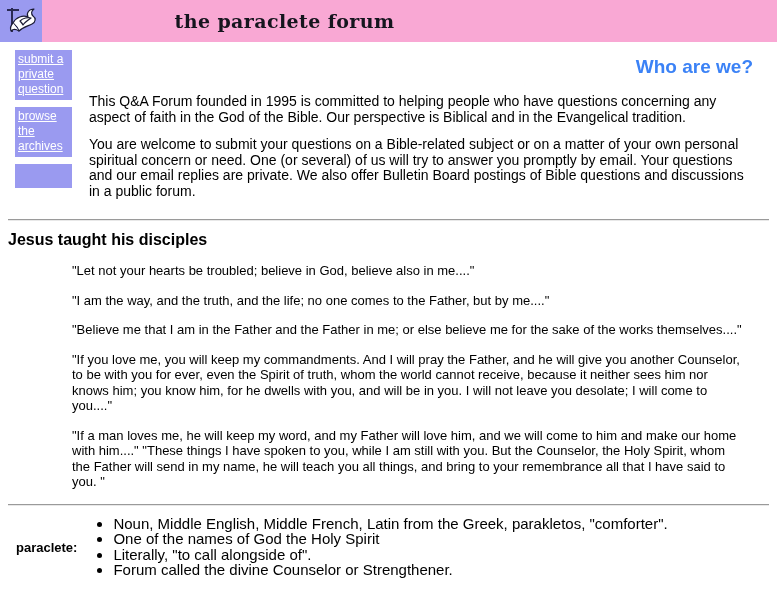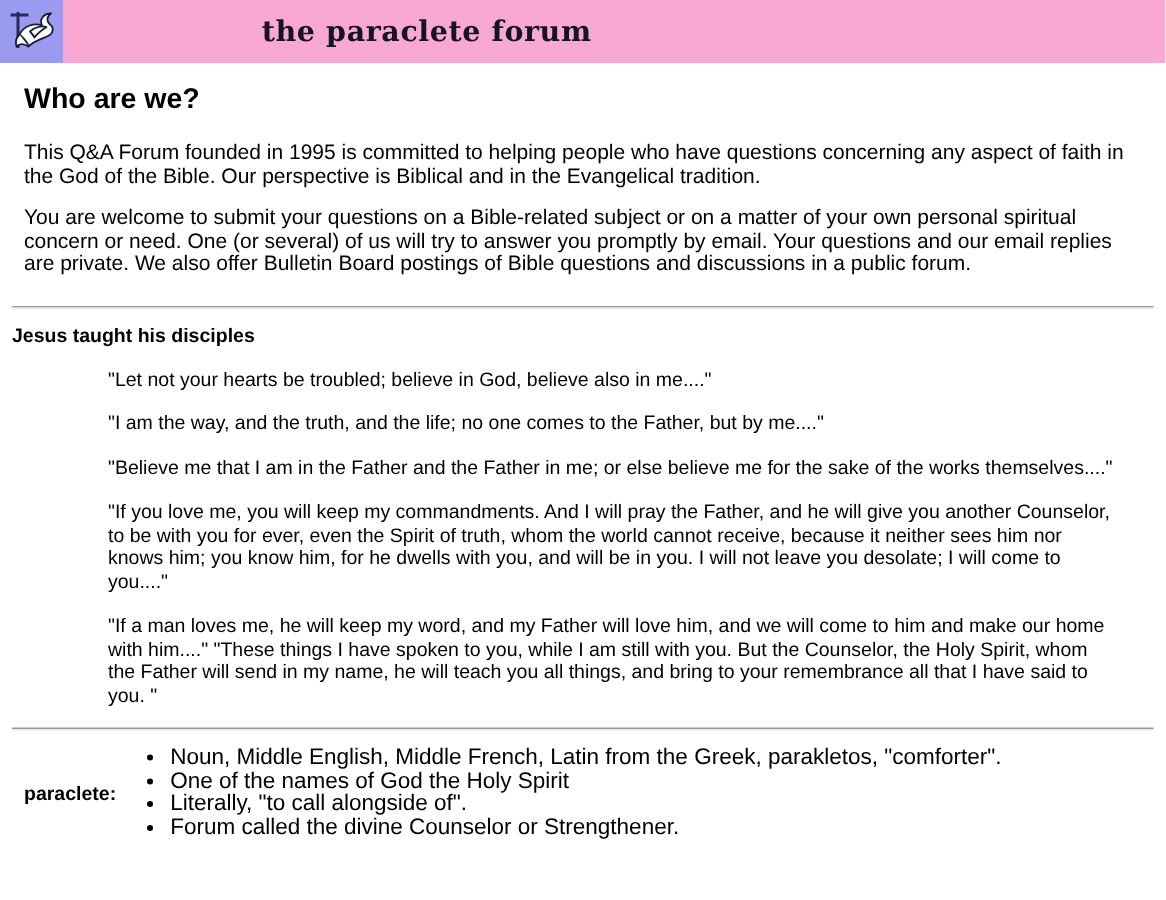--- a/index.html
+++ b/index.html
@@ -71,44 +71,44 @@
     font-size: 12px;
     line-height: 15px;
   }
 
   .content {
     flex: 1;
     padding: 0 24px 0 16px;
     box-sizing: border-box;
   }
   h1.page-heading {
-    color: #000000;
+    color: #3b82f6;
     font-size: 19px;
     font-weight: bold;
-    text-align: left;
+    text-align: right;
     margin: 14px 0 16px 0;
   }
   .content p {
     margin: 0 0 12px 0;
     line-height: 15.5px;
     font-size: 14px;
   }
 
   
   hr.sep {
     border: none;
     border-top: 1px solid #9a9a9a;
     border-bottom: 1px solid #e8e8e8;
     margin: 8px 0 10px 0;
     height: 0;
   }
 
   
   h2.section-heading {
-    font-size: 13px;
+    font-size: 16px;
     font-weight: bold;
     margin: 0 0 14px 0;
   }
   .quotes {
     margin: 0 24px 0 64px;
   }
   .quotes p {
     margin: 0 0 14px 0;
     line-height: 15.5px;
     font-size: 13px;
@@ -162,20 +162,31 @@
 
         <path d="M10 19 C8 21, 7 24, 8 27 C10 25, 13 25, 16 27" fill="#ffffff" stroke="#1a1a33" stroke-width="1.2" stroke-linejoin="round"></path>
       </svg>
     </span>
   </div>
   <div class="site-title">the paraclete forum</div>
 </div>
 
 <div class="columns">
 
+  <div class="sidebar">
+    <div class="side-box">
+      <a class="side-link" href="#">submit a private question</a>
+    </div>
+    <div class="side-box">
+      <a class="side-link" href="#">browse the archives</a>
+    </div>
+    <div class="side-box empty">
+      <span class="side-link"></span>
+    </div>
+  </div>
 
   <div class="content">
     <h1 class="page-heading">Who are we?</h1>
     <p>This Q&amp;A Forum founded in 1995 is committed to helping people who have questions concerning any aspect of faith in the God of the Bible. Our perspective is Biblical and in the Evangelical tradition.</p>
     <p>You are welcome to submit your questions on a Bible-related subject or on a matter of your own personal spiritual concern or need. One (or several) of us will try to answer you promptly by email. Your questions and our email replies are private. We also offer Bulletin Board postings of Bible questions and discussions in a public forum.</p>
   </div>
 
 </div>
 
 <div class="wrap">

